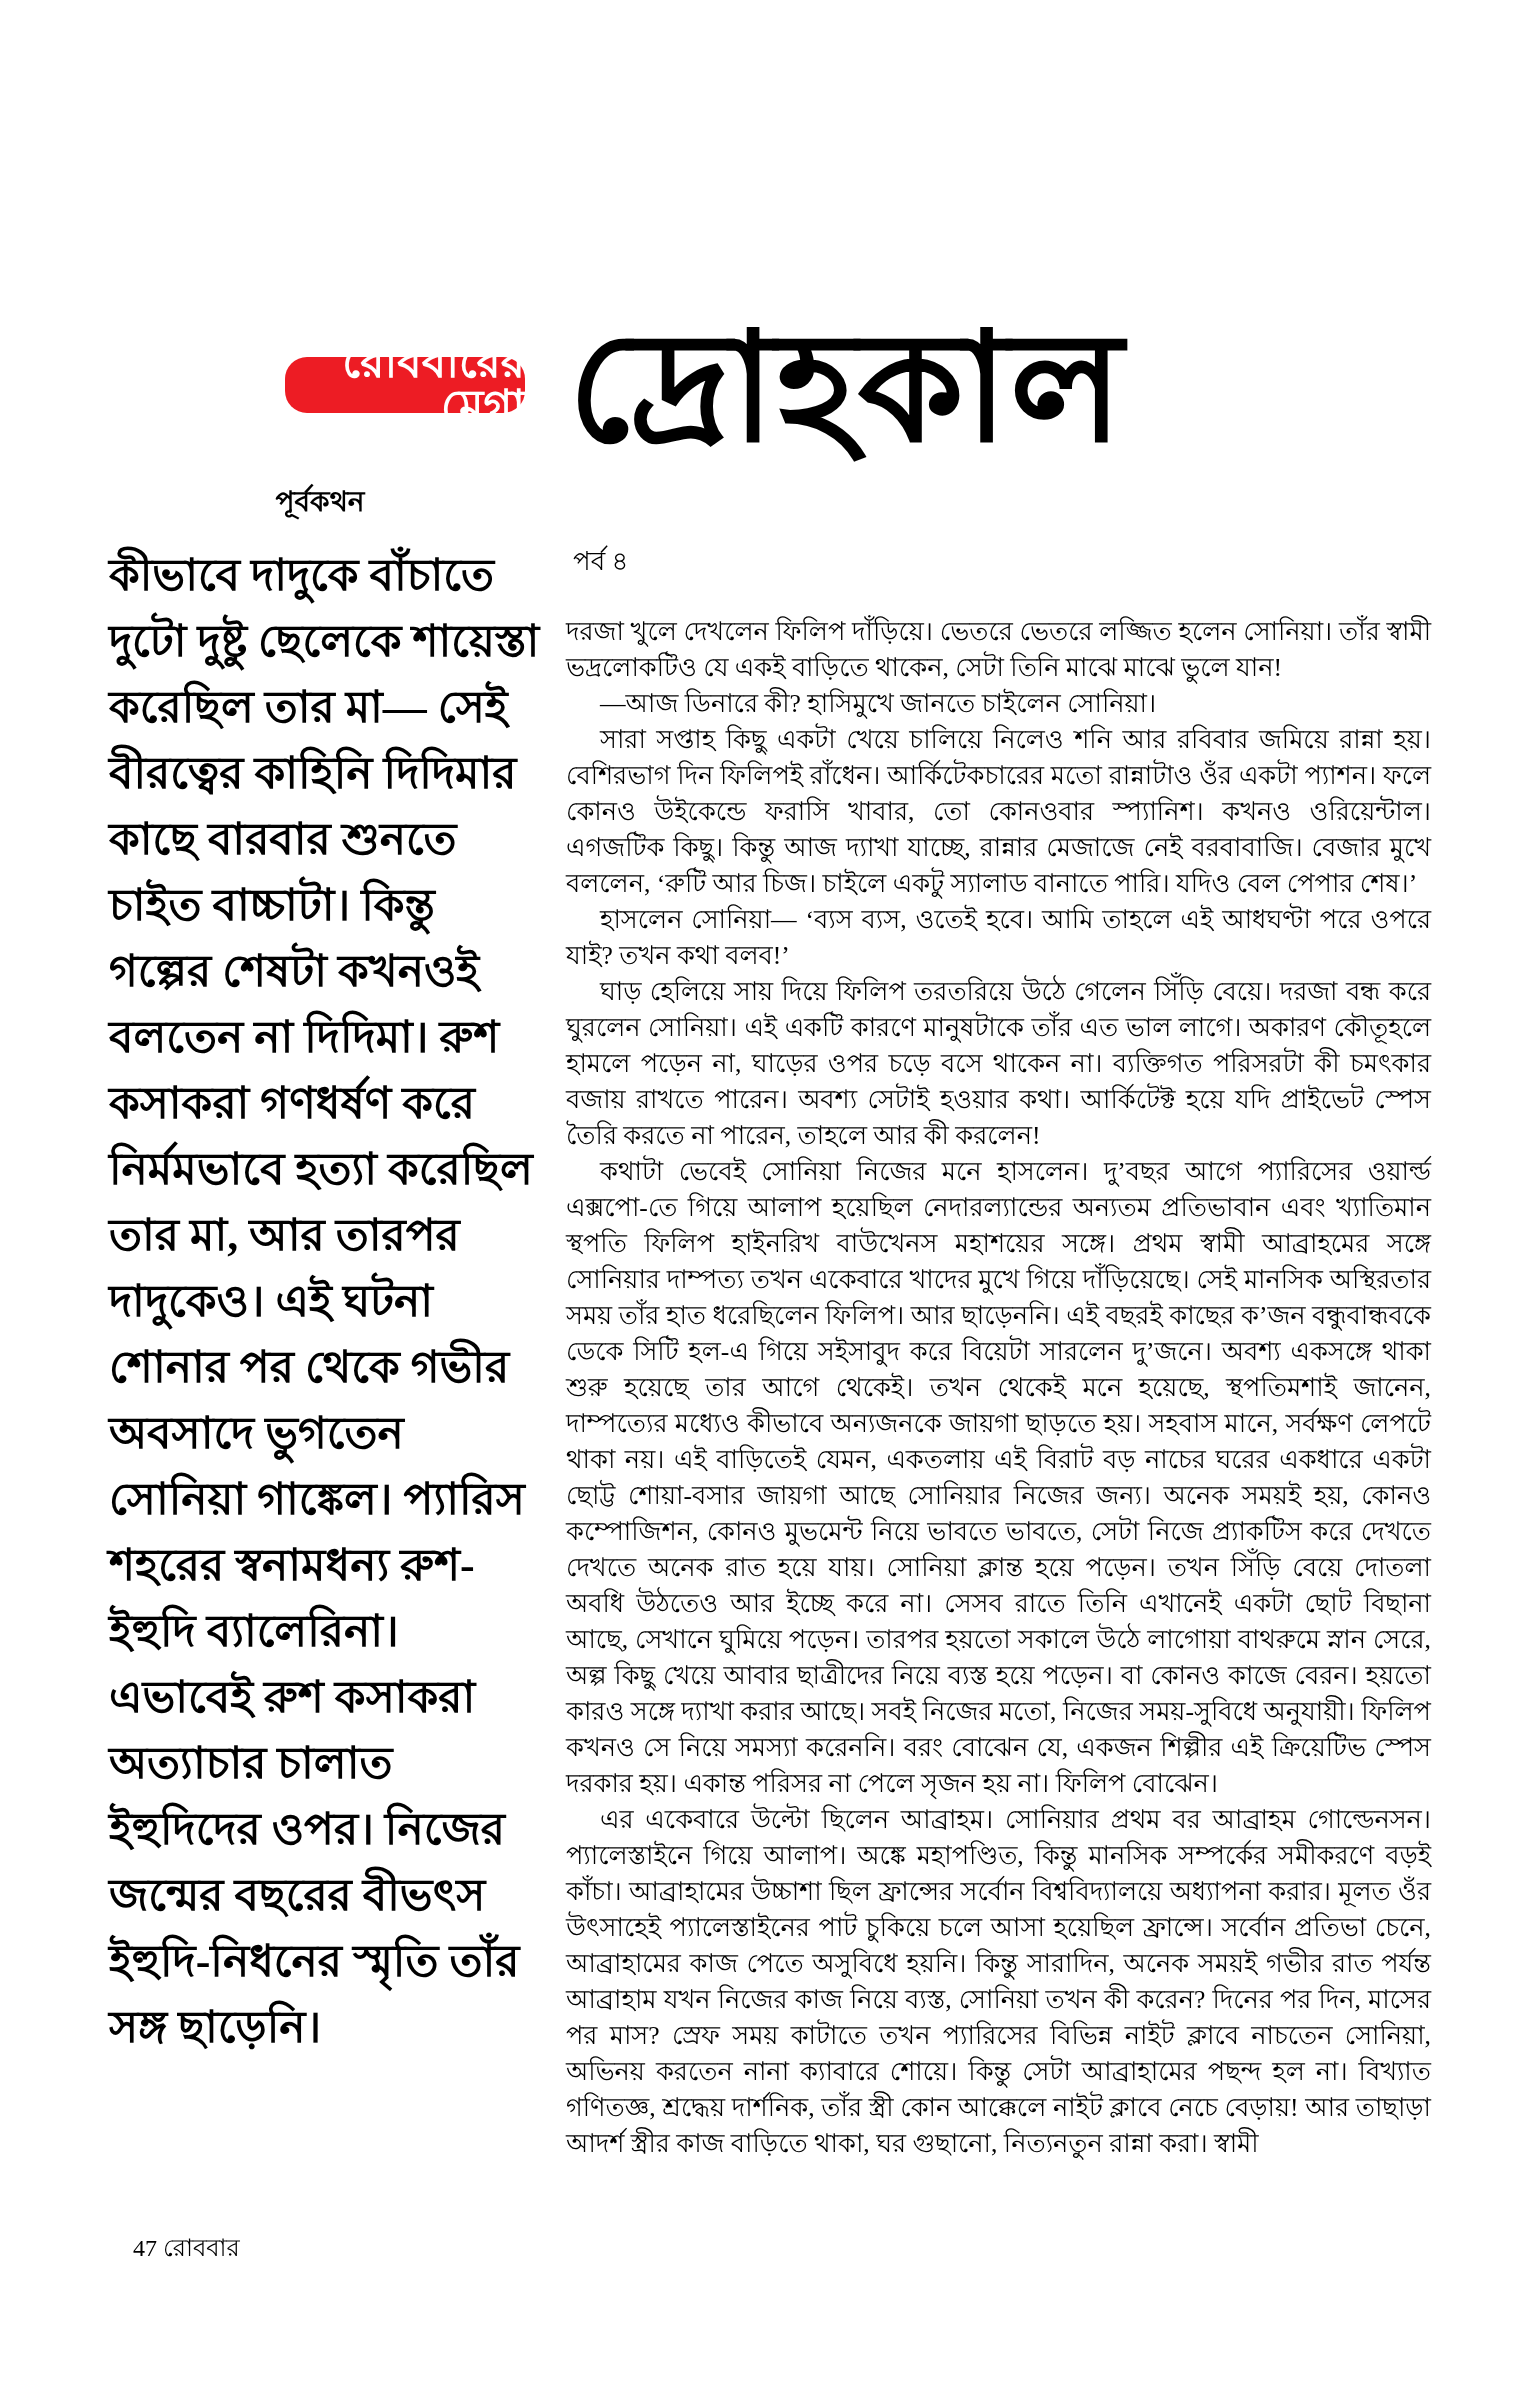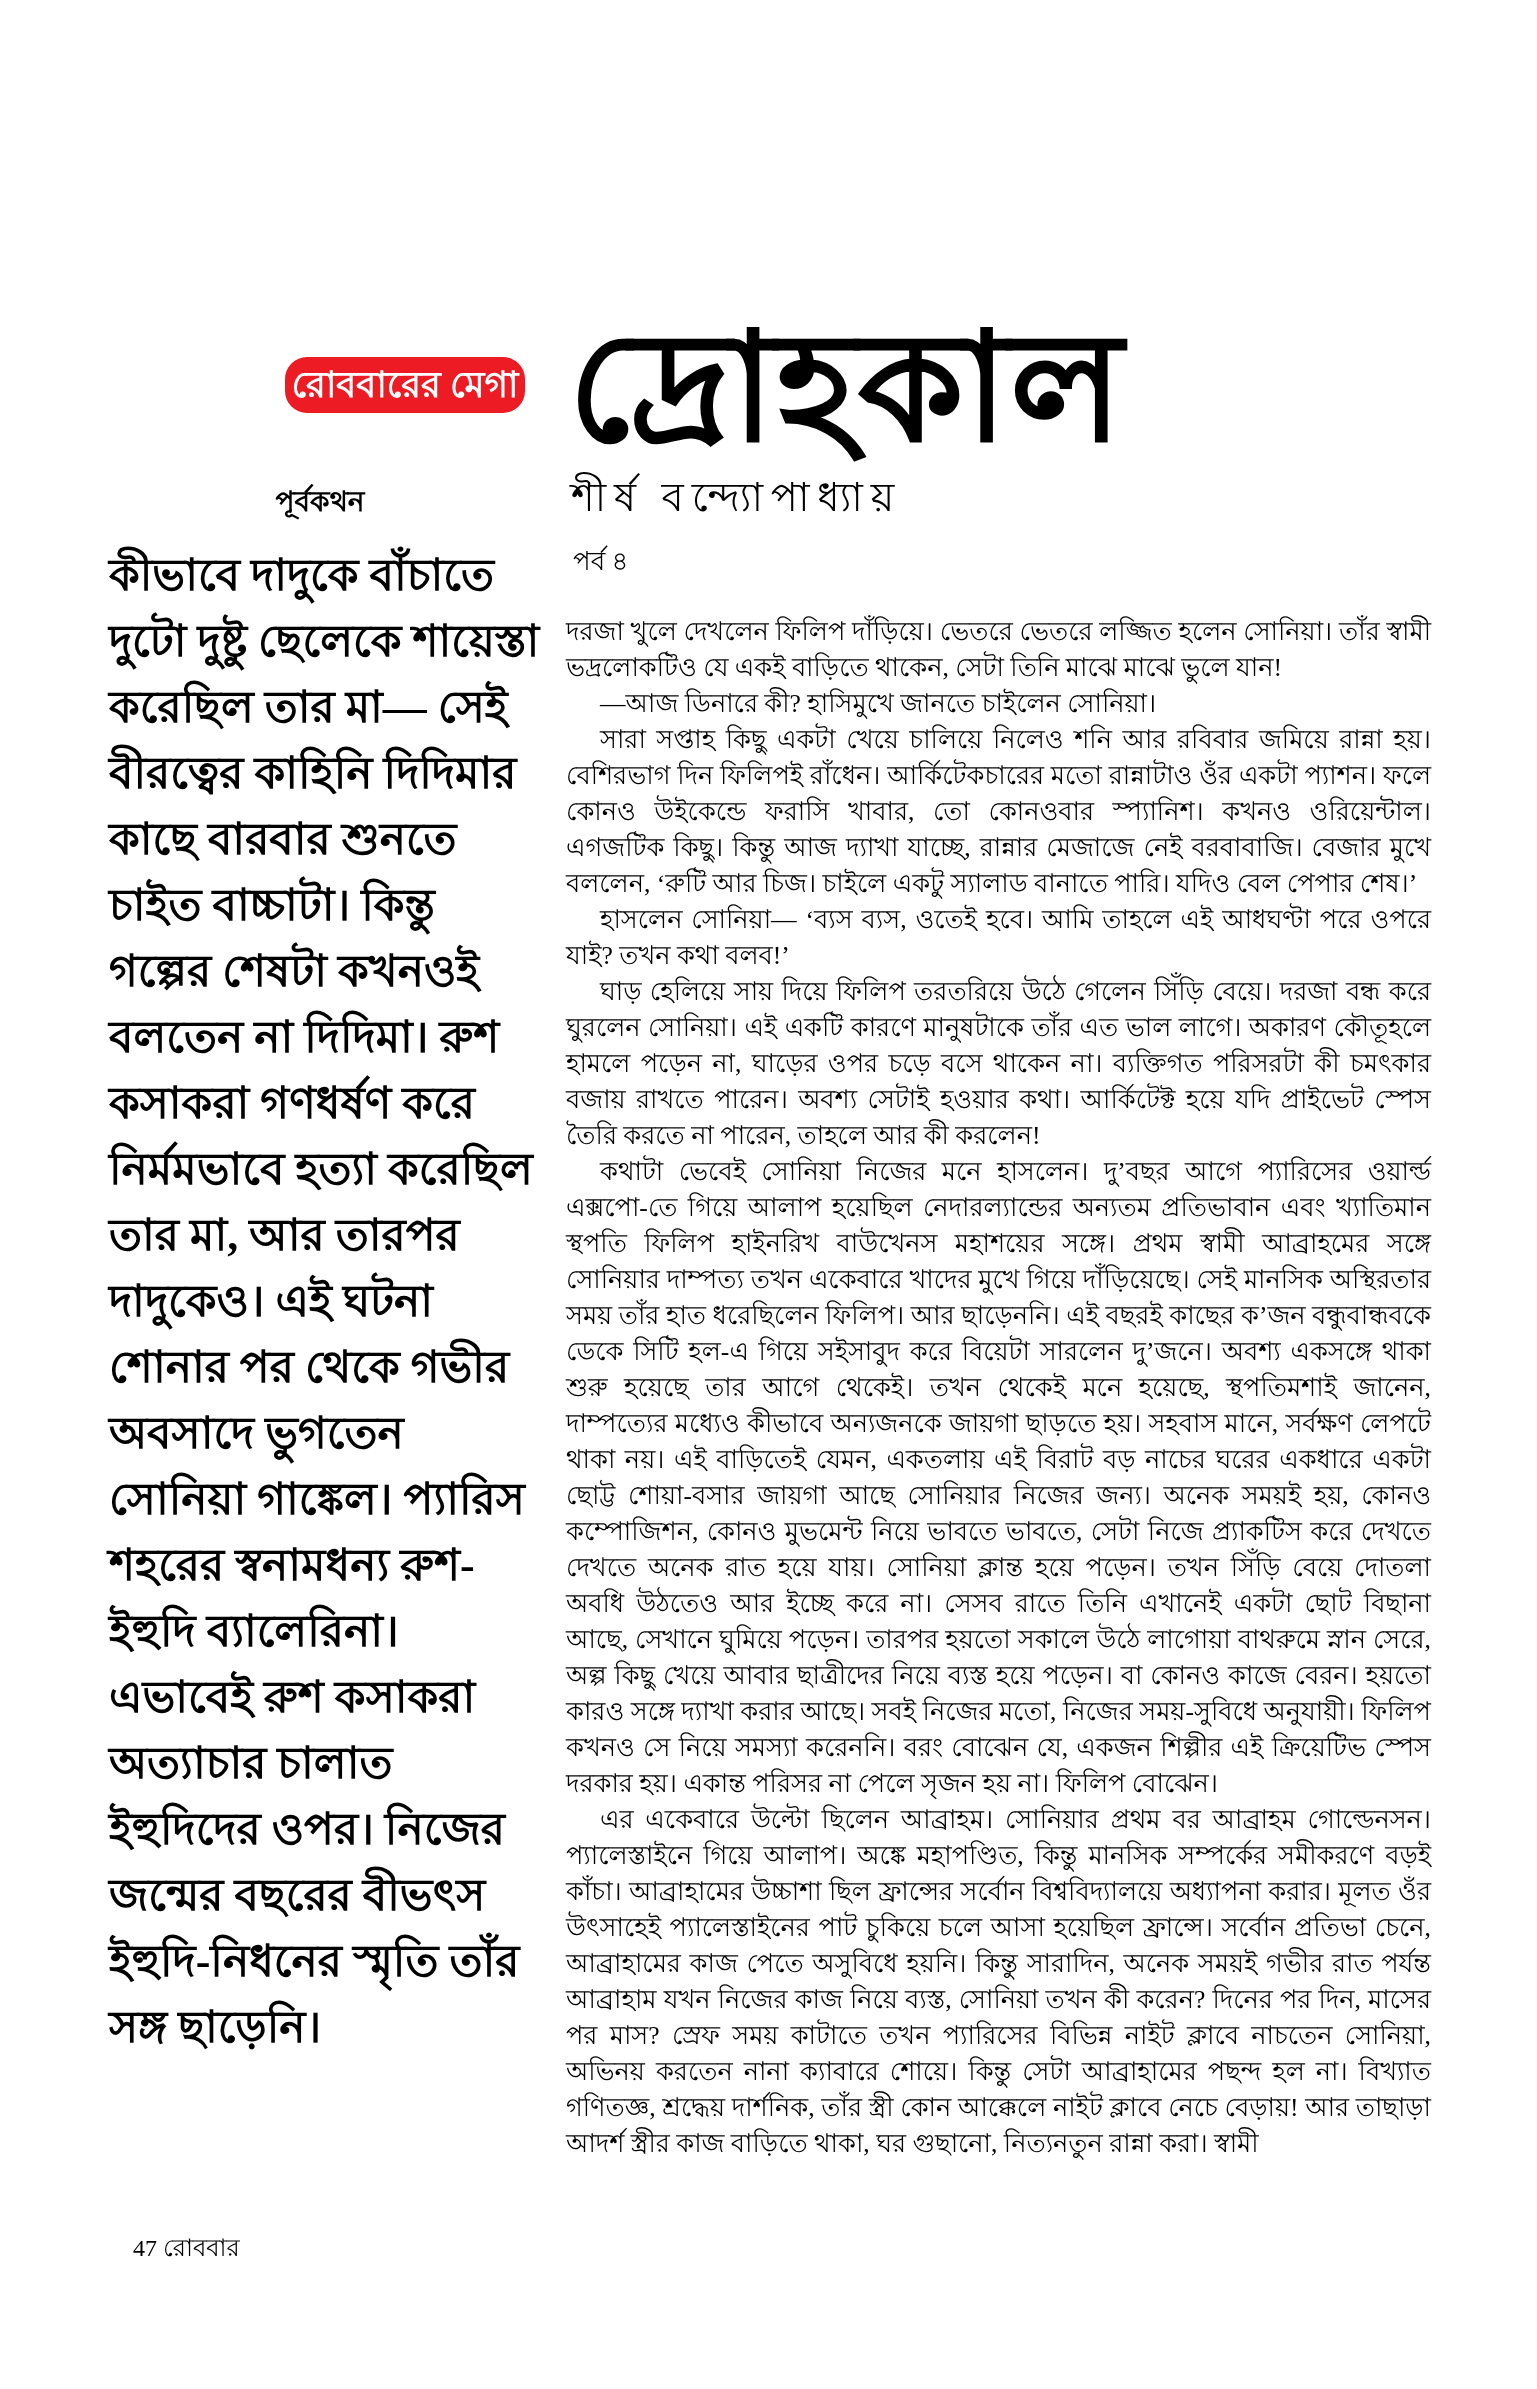--- a/index.html
+++ b/index.html
@@ -9,22 +9,22 @@
     font-family:"Liberation Serif", "DejaVu Serif", serif;
     position:relative; overflow:hidden;
   }
   .page { position:absolute; inset:0; }
 
   .badge {
     position:absolute; left:285px; top:357px;
     width:240px; height:56px;
     background:#ed1c24; color:#ffffff;
     display:flex; align-items:center; justify-content:center;
-    font-size:36px; font-weight:bold; line-height:1;
-    text-align:left;
+    font-size:44px; font-weight:bold; line-height:1;
+    text-align:right;
     border-radius:22px;
   }
 
   .title {
     position:absolute; left:568px; top:312px;
     font-size:152px; line-height:1.02;
     font-weight:bold; letter-spacing:1.6px; white-space:nowrap;
   }
 
   .kicker {
@@ -65,21 +65,20 @@
 <body>
 
 <div class="page">
 
   <div class="badge" style="background: rgb(237, 28, 36);">রোববারের মেগা</div>
 
   <h1 class="title" style="margin:0;font-family:Liberation Serif, serif;">দ্রোহকাল</h1>
 
   <div class="kicker">পূর্বকথন</div>
 
-  <div class="author">শীর্ষ বন্দ্যোপাধ্যায়</div>
 
   <div class="part">পর্ব ৪</div>
 
   <div class="synopsis">কীভাবে দাদুকে বাঁচাতে দুটো দুষ্টু ছেলেকে শায়েস্তা করেছিল তার মা— সেই বীরত্বের কাহিনি দিদিমার কাছে বারবার শুনতে চাইত বাচ্চাটা। কিন্তু গল্পের শেষটা কখনওই বলতেন না দিদিমা। রুশ কসাকরা গণধর্ষণ করে নির্মমভাবে হত্যা করেছিল তার মা, আর তারপর দাদুকেও। এই ঘটনা শোনার পর থেকে গভীর অবসাদে ভুগতেন সোনিয়া গাঙ্কেল। প্যারিস শহরের স্বনামধন্য রুশ-ইহুদি ব্যালেরিনা। এভাবেই রুশ কসাকরা অত্যাচার চালাত ইহুদিদের ওপর। নিজের জন্মের বছরের বীভৎস ইহুদি-নিধনের স্মৃতি তাঁর সঙ্গ ছাড়েনি।</div>
 
   <div class="body-col">
     <p class="no-indent">দরজা খুলে দেখলেন ফিলিপ দাঁড়িয়ে। ভেতরে ভেতরে লজ্জিত হলেন সোনিয়া। তাঁর স্বামী ভদ্রলোকটিও যে একই বাড়িতে থাকেন, সেটা তিনি মাঝে মাঝে ভুলে যান!</p>
     <p>—আজ ডিনারে কী? হাসিমুখে জানতে চাইলেন সোনিয়া।</p>
     <p>সারা সপ্তাহ কিছু একটা খেয়ে চালিয়ে নিলেও শনি আর রবিবার জমিয়ে রান্না হয়। বেশিরভাগ দিন ফিলিপই রাঁধেন। আর্কিটেকচারের মতো রান্নাটাও ওঁর একটা প্যাশন। ফলে কোনও উইকেন্ডে ফরাসি খাবার, তো কোনওবার স্প্যানিশ। কখনও ওরিয়েন্টাল। এগজটিক কিছু। কিন্তু আজ দ্যাখা যাচ্ছে, রান্নার মেজাজে নেই বরবাবাজি। বেজার মুখে বললেন, ‘রুটি আর চিজ। চাইলে একটু স্যালাড বানাতে পারি। যদিও বেল পেপার শেষ।’</p>
     <p>হাসলেন সোনিয়া— ‘ব্যস ব্যস, ওতেই হবে। আমি তাহলে এই আধঘণ্টা পরে ওপরে যাই? তখন কথা বলব!’</p>

